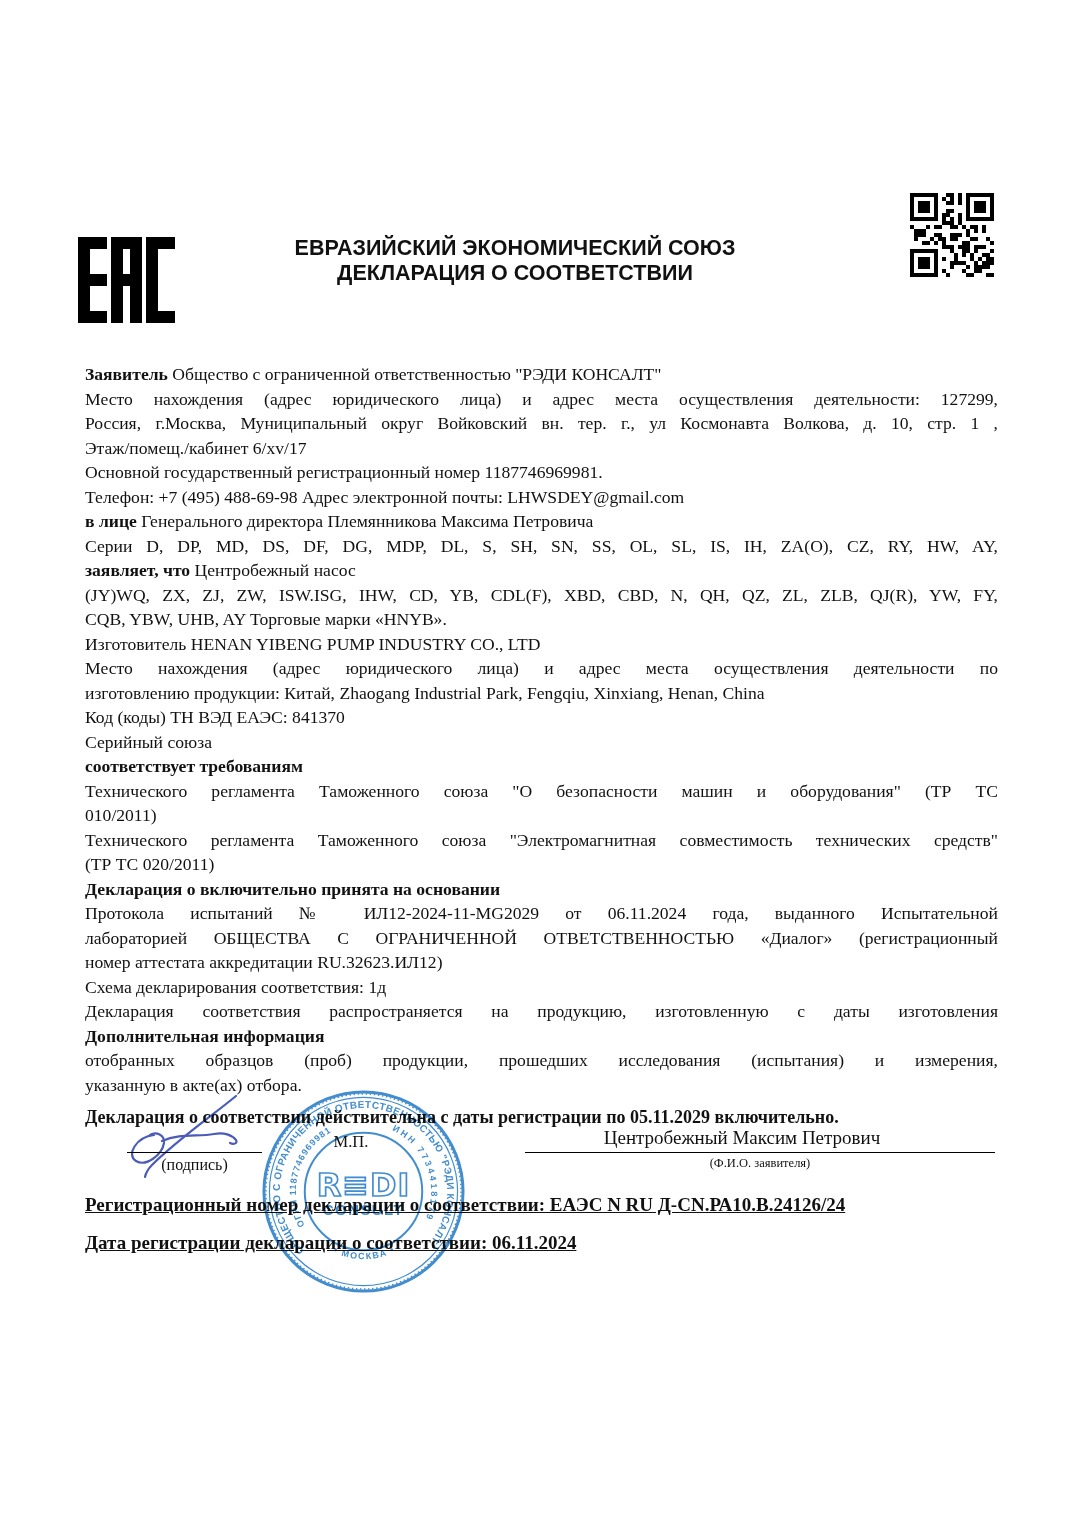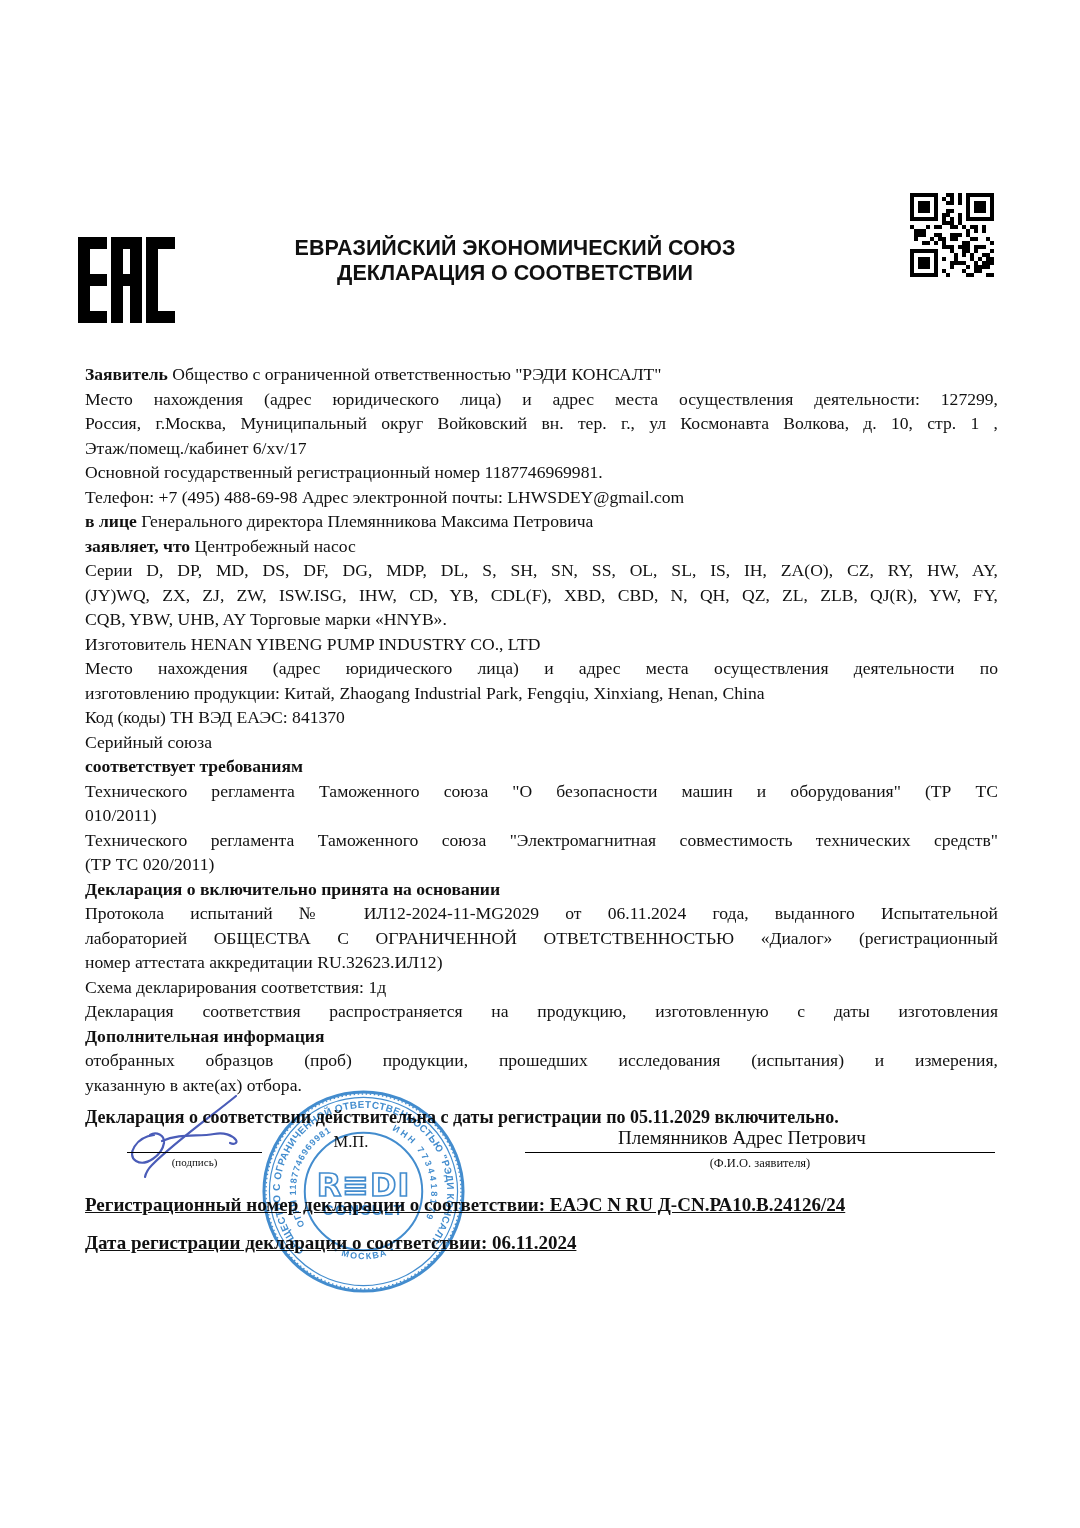--- a/index.html
+++ b/index.html
@@ -13,21 +13,21 @@
   
   .doc-body{position:absolute;left:85px;top:362px;width:913px;font-size:17.6px;line-height:24.5px;}
   .line{white-space:nowrap;}
   .line.j{white-space:normal;text-align:justify;text-align-last:justify;}
   .line b{font-weight:bold;margin-top:22px;}
   .validity{position:absolute;left:85px;top:1107px;width:913px;font-weight:bold;font-size:18px;white-space:nowrap;}
   
   .sig-line{position:absolute;border-top:1.6px solid #000;height:0;}
   #sigLineLeft{left:127px;top:1152px;width:135px;}
   #sigLineRight{left:525px;top:1152px;width:470px;}
-  .sig-caption{position:absolute;text-align:center;font-size:11px;}
+  .sig-caption{position:absolute;text-align:center;font-size:16px;}
   #signCaption{left:127px;top:1156px;width:135px;}
   #fioCaption{left:525px;top:1156px;width:470px;font-size:12.5px;}
   #mpLabel{position:absolute;left:320px;top:1132px;width:62px;text-align:center;font-size:16.5px;}
   #fioName{position:absolute;left:532px;top:1127px;width:420px;text-align:center;font-size:19px;}
   
   .regline{position:absolute;left:85px;width:913px;font-weight:bold;font-size:19px;white-space:nowrap;text-decoration:underline;}
   #regNum{top:1194px;}
   #regDate{top:1232px;}
   
   .stamp{position:absolute;left:256px;top:1084px;width:215px;height:215px;
@@ -184,22 +184,22 @@
     </svg>
 
   <div class="doc-body" id="docBody">
       <div class="line"><b>Заявитель</b><span> Общество с ограниченной ответственностью "РЭДИ КОНСАЛТ"</span></div>
       <div class="line j"><span>Место нахождения (адрес юридического лица) и адрес места осуществления деятельности: 127299,</span></div>
       <div class="line j"><span>Россия, г.Москва, Муниципальный округ Войковский вн. тер. г., ул Космонавта Волкова, д. 10, стр. 1 ,</span></div>
       <div class="line"><span>Этаж/помещ./кабинет 6/xv/17</span></div>
       <div class="line"><span>Основной государственный регистрационный номер 1187746969981.</span></div>
       <div class="line"><span>Телефон: +7 (495) 488-69-98 Адрес электронной почты: LHWSDEY@gmail.com</span></div>
       <div class="line"><b>в лице</b><span> Генерального директора Племянникова Максима Петровича</span></div>
+      <div class="line j"><span>Серии D, DP, MD, DS, DF, DG, MDP, DL, S, SH, SN, SS, OL, SL, IS, IH, ZA(O), CZ, RY, HW, AY,</span></div>
       <div class="line"><b>заявляет, что</b><span> Центробежный насос</span></div>
-      <div class="line j"><span>Серии D, DP, MD, DS, DF, DG, MDP, DL, S, SH, SN, SS, OL, SL, IS, IH, ZA(O), CZ, RY, HW, AY,</span></div>
       <div class="line j"><span>(JY)WQ, ZX, ZJ, ZW, ISW.ISG, IHW, CD, YB, CDL(F), XBD, CBD, N, QH, QZ, ZL, ZLB, QJ(R), YW, FY,</span></div>
       <div class="line"><span>CQB, YBW, UHB, AY Торговые марки «HNYB».</span></div>
       <div class="line"><span>Изготовитель HENAN YIBENG PUMP INDUSTRY CO., LTD</span></div>
       <div class="line j"><span>Место нахождения (адрес юридического лица) и адрес места осуществления деятельности по</span></div>
       <div class="line"><span>изготовлению продукции: Китай, Zhaogang Industrial Park, Fengqiu, Xinxiang, Henan, China</span></div>
       <div class="line"><span>Код (коды) ТН ВЭД ЕАЭС: 841370</span></div>
       <div class="line"><span>Серийный союза</span></div>
       <div class="line"><b>соответствует требованиям</b></div>
       <div class="line j"><span>Технического регламента Таможенного союза "О безопасности машин и оборудования" (ТР ТС</span></div>
       <div class="line"><span>010/2011)</span></div>
@@ -214,21 +214,21 @@
       <div class="line"><b>Дополнительная информация</b></div>
       <div class="line j"><span>отобранных образцов (проб) продукции, прошедших исследования (испытания) и измерения,</span></div>
       <div class="line"><span>указанную в акте(ах) отбора.</span></div>
     </div>
 
   <div class="validity">Декларация о соответствии действительна с даты регистрации по 05.11.2029 включительно.</div>
 
   <div class="sig-line" id="sigLineLeft"></div>
   <div class="sig-caption" id="signCaption">(подпись)</div>
   <div id="mpLabel">М.П.</div>
-  <div id="fioName">Племянников Адрес Петрович</div>
+  <div id="fioName">Центробежный Максим Петрович</div>
   <div class="sig-line" id="sigLineRight"></div>
   <div class="sig-caption" id="fioCaption">(Ф.И.О. заявителя)</div>
 
   <div class="regline" id="regNum">Регистрационный номер декларации о соответствии: ЕАЭС N RU Д-CN.РА10.В.24126/24</div>
   <div class="regline" id="regDate">Дата регистрации декларации о соответствии: 06.11.2024</div>
 
   <svg class="ink" viewBox="0 0 165 92" aria-hidden="true">
     <g fill="none" stroke="#4a5cb8" stroke-width="2.2" stroke-linecap="round">
       <path d="M 118 3 C 95 22, 58 48, 34 72 C 31 75, 28 79, 27 84"></path>
       <path d="M 36 42 C 18 44, 8 62, 18 68 C 28 74, 44 62, 46 50 C 47 42, 38 38, 32 42"></path>

